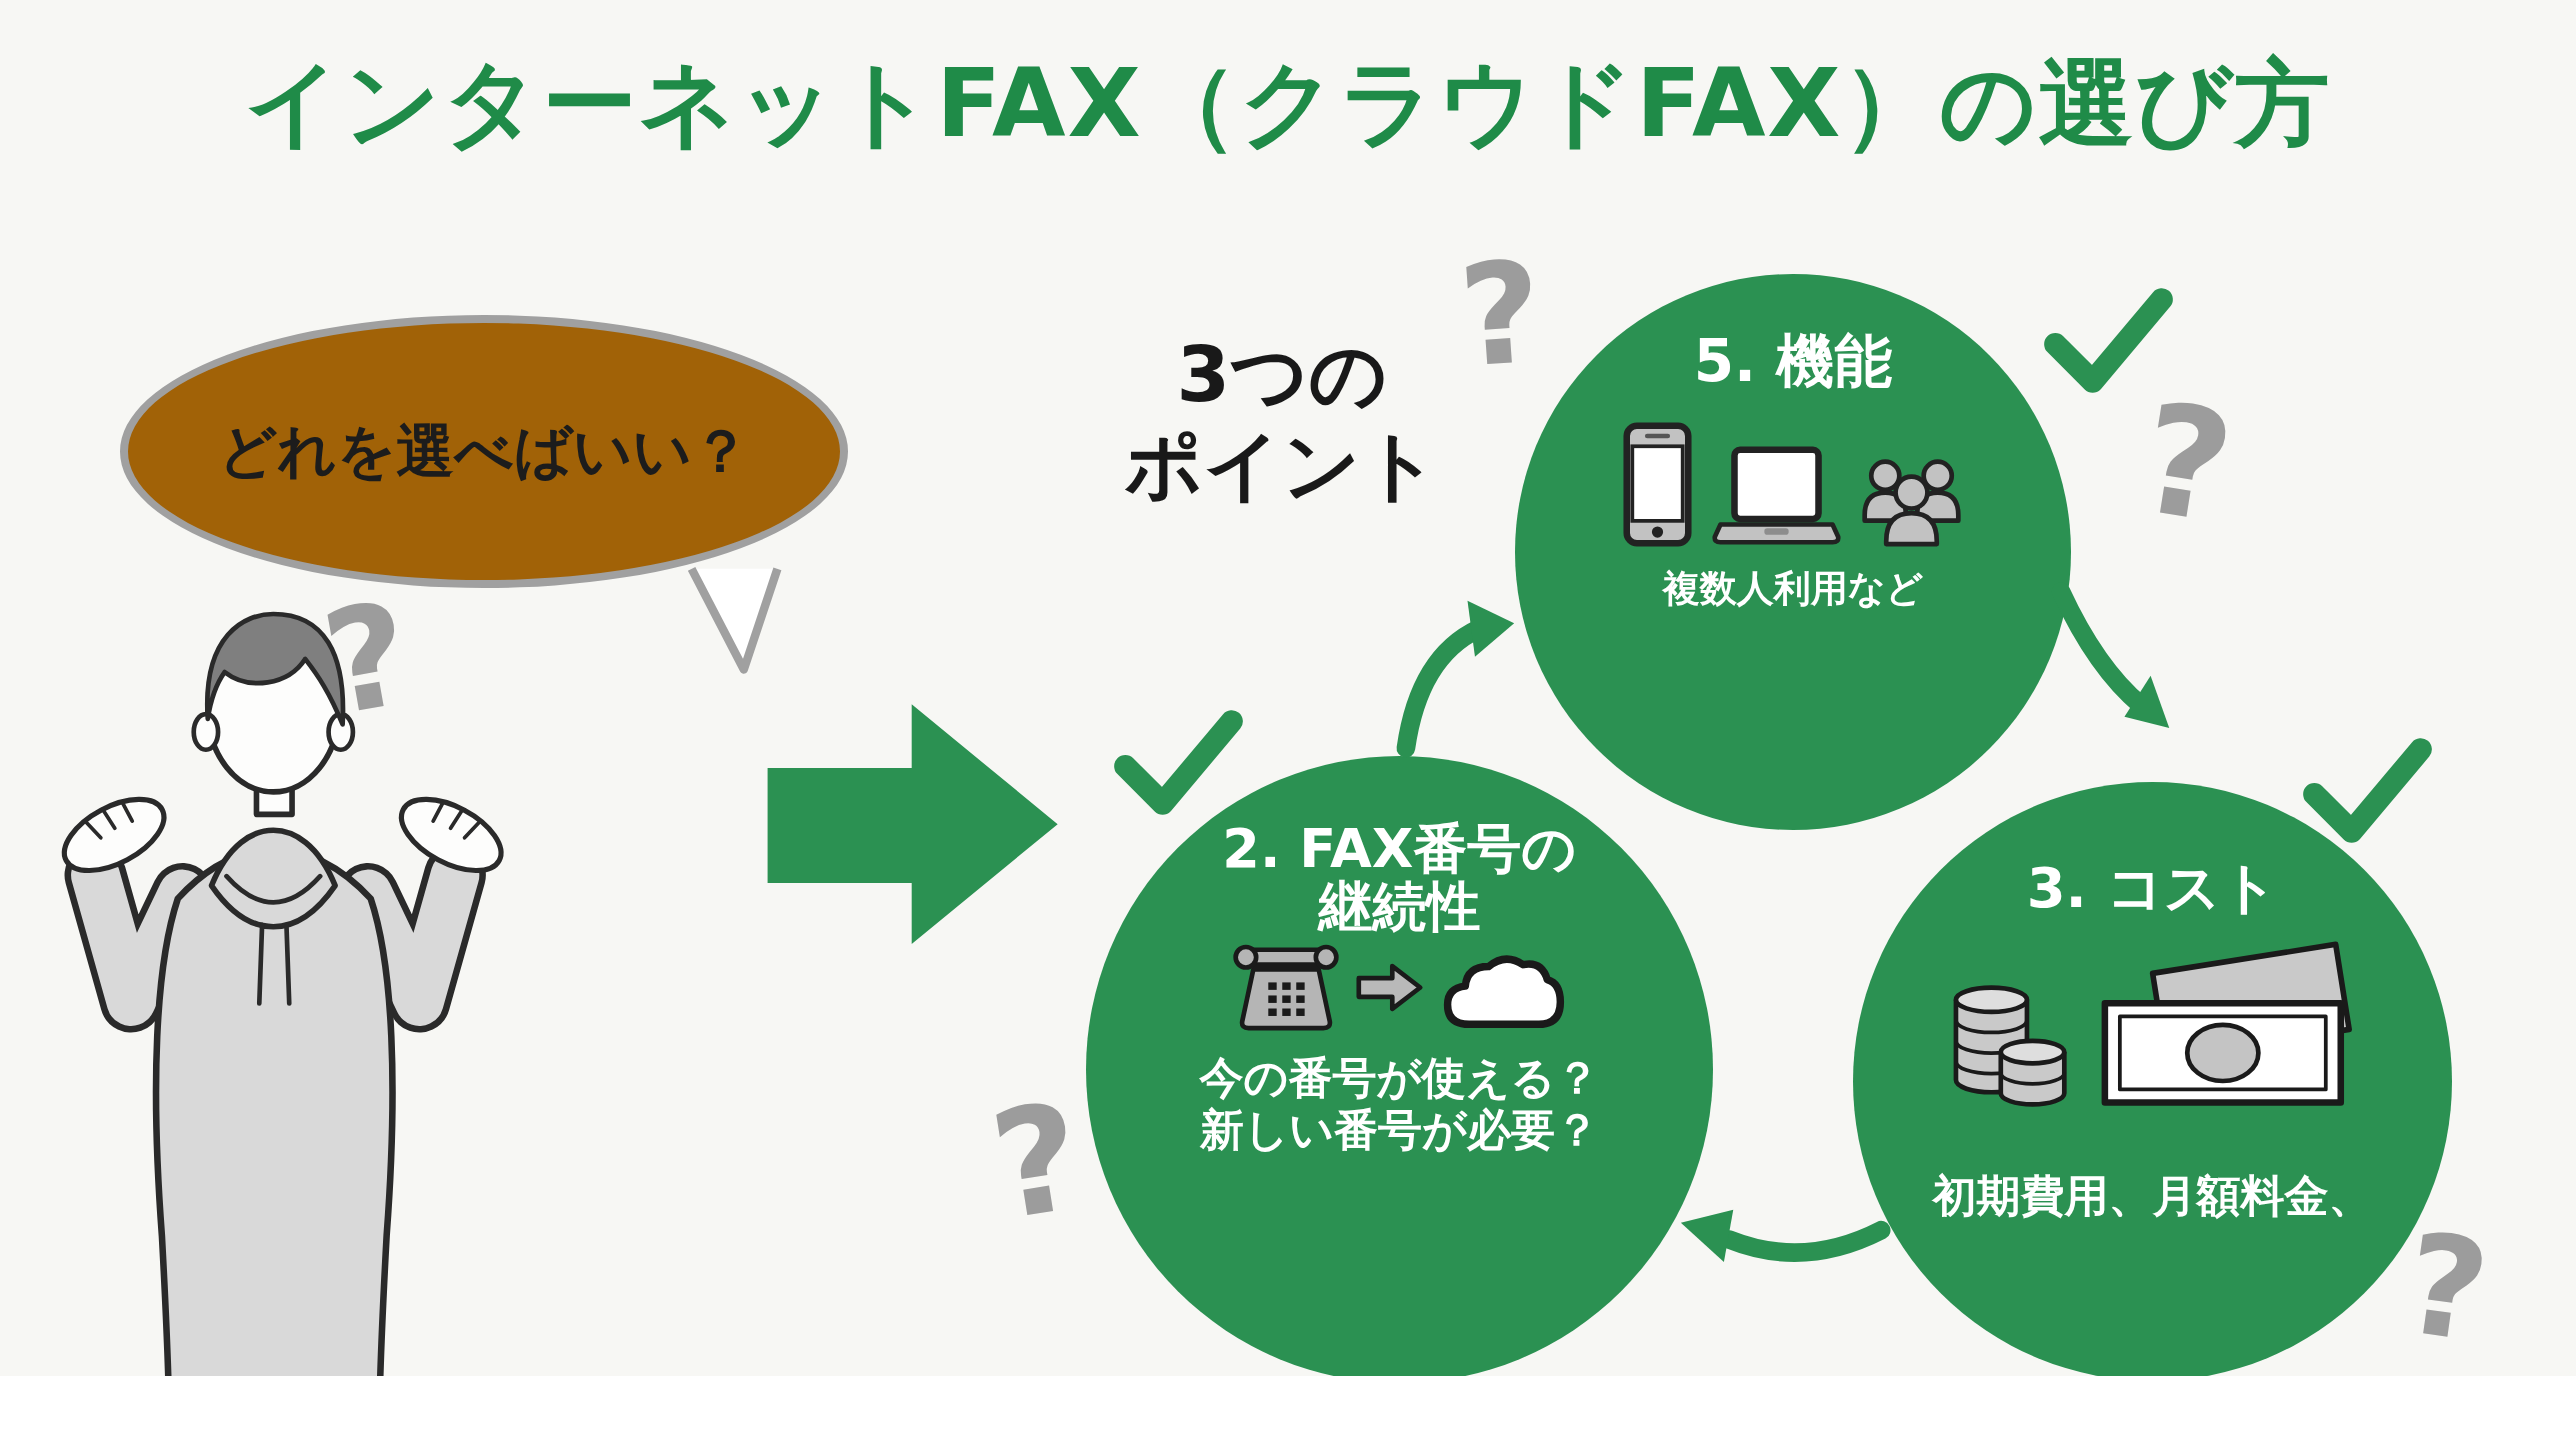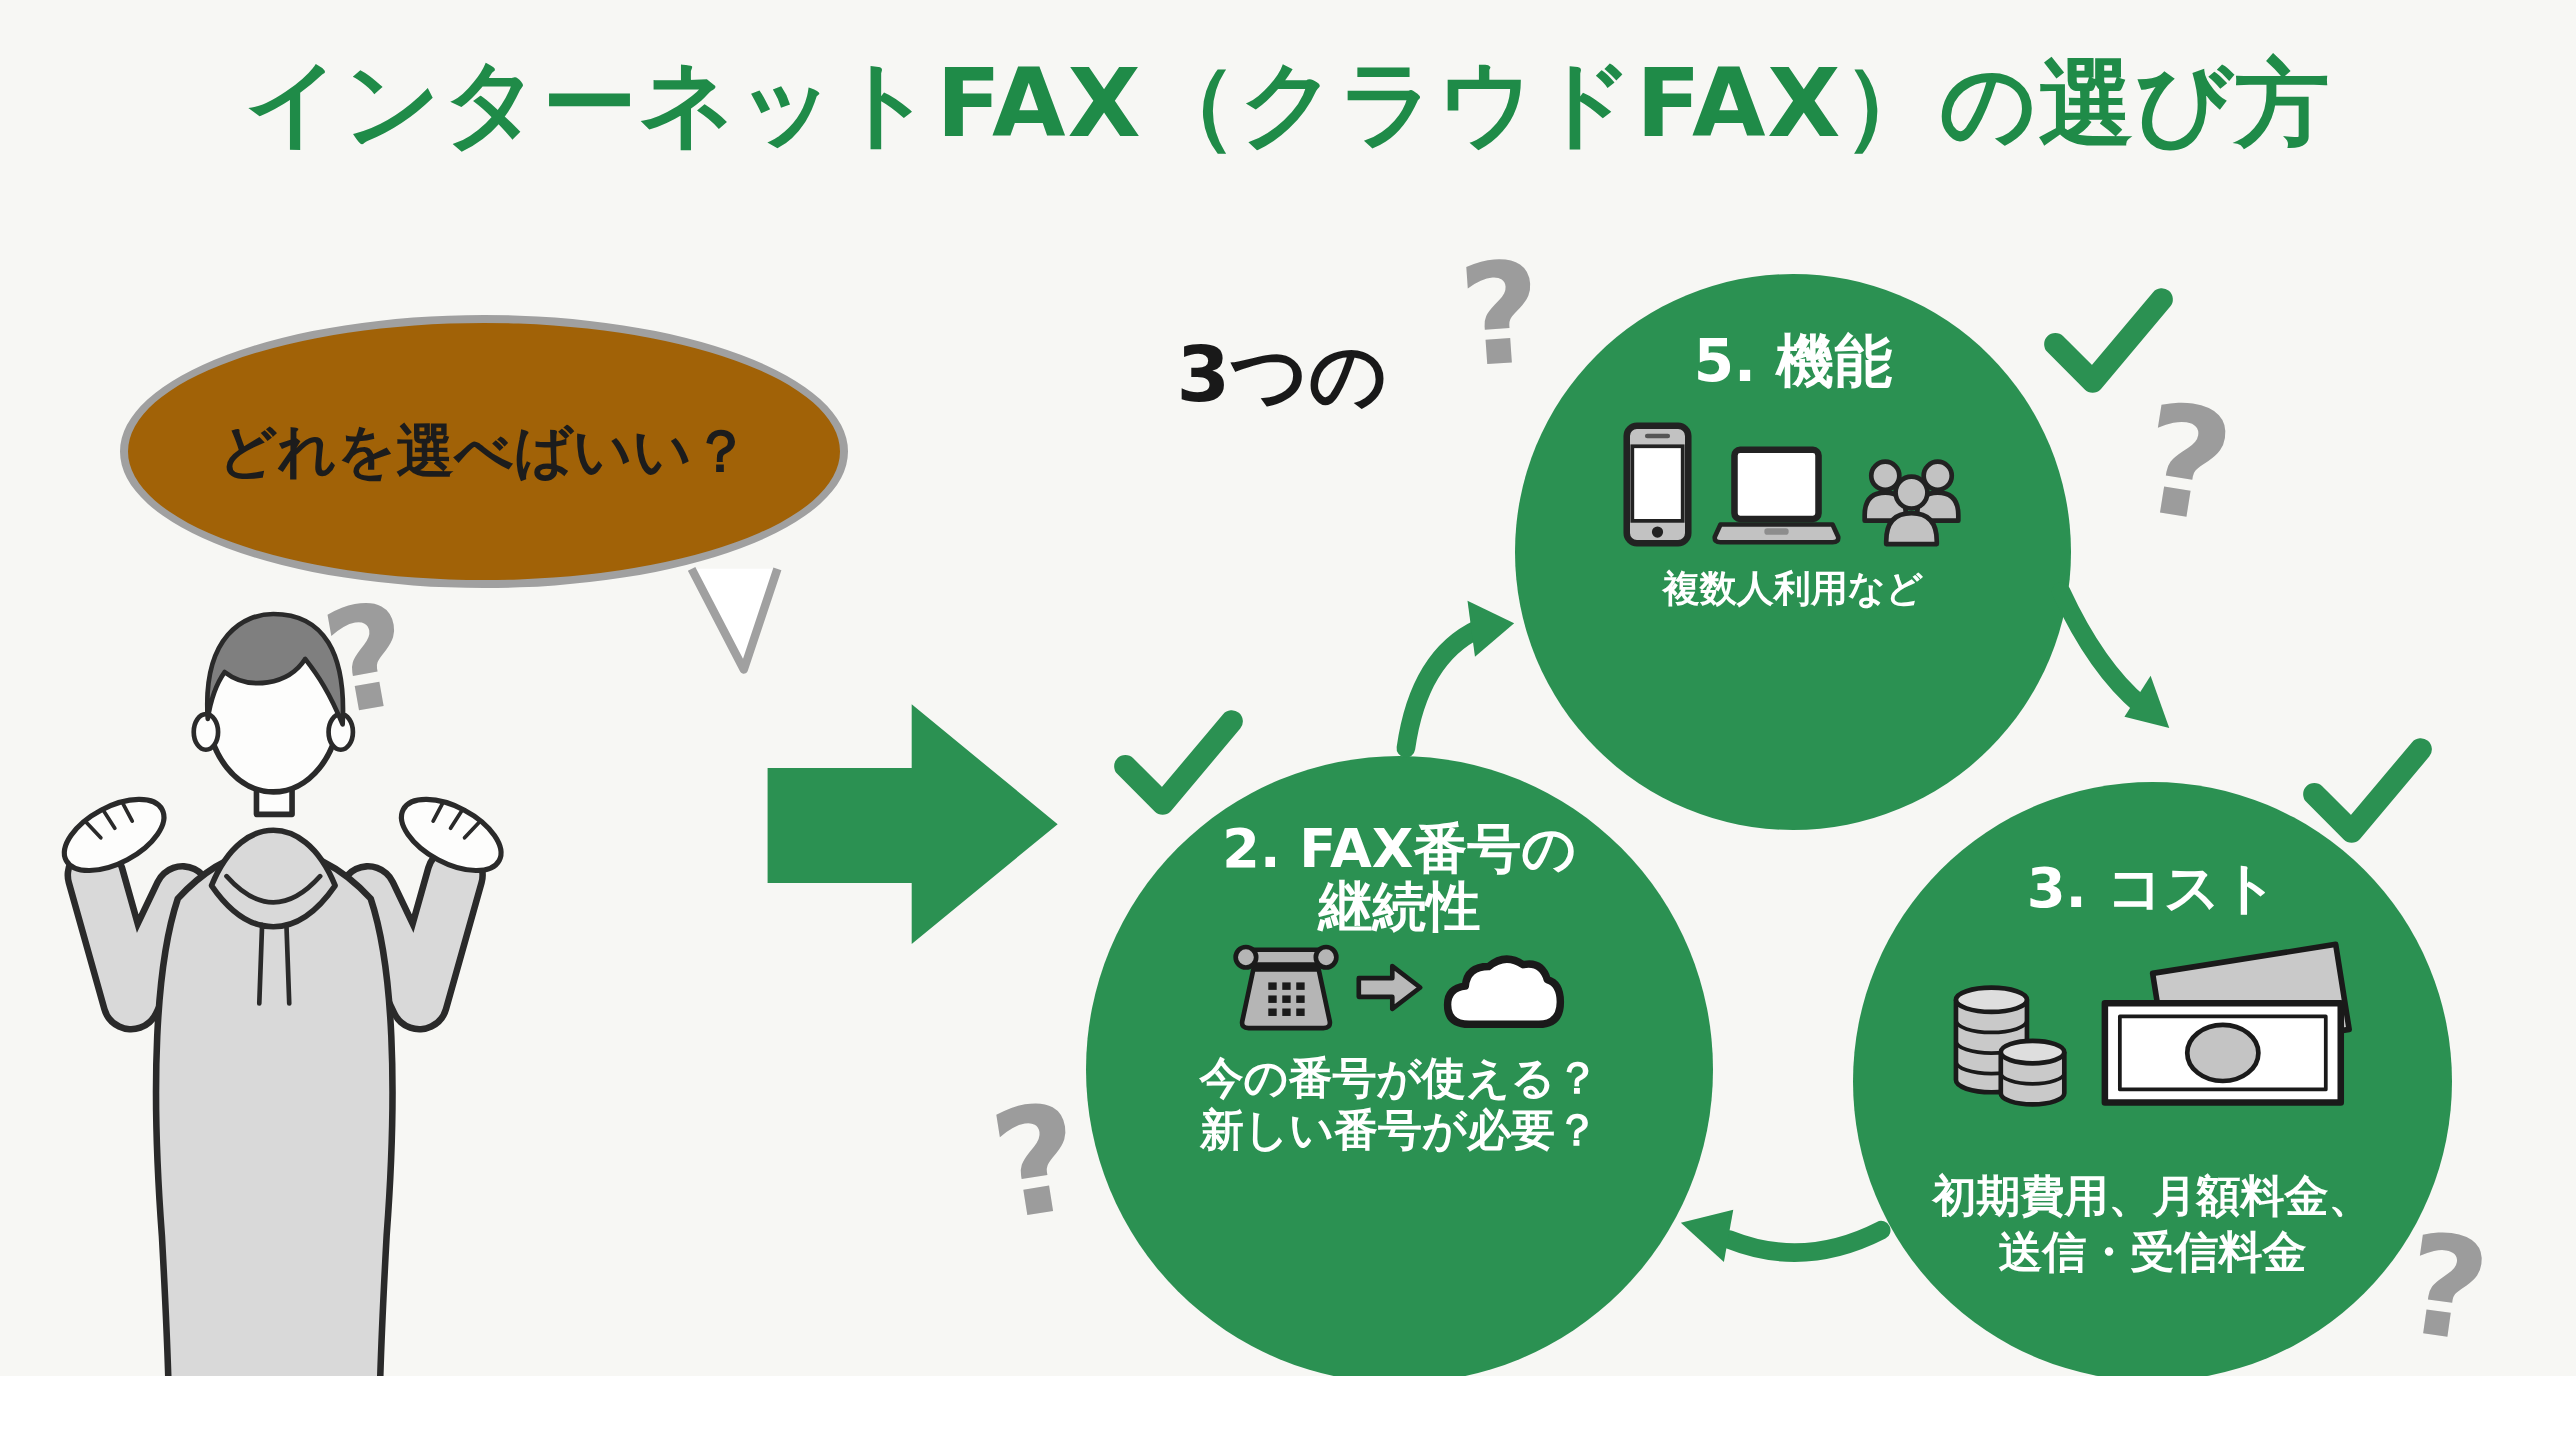--- a/index.html
+++ b/index.html
@@ -88,20 +88,21 @@
   </svg>
 
   <div class="abs qmark" style="left:326px;top:588px;font-size:142px;transform:rotate(-10deg);">?</div>
 
   <svg class="abs" style="left:760px;top:695px;" width="309" height="262" viewBox="0 0 330 280">
     <polygon points="8,78 162,78 162,10 318,138 162,266 162,201 8,201" fill="var(--green,#2b9152)"></polygon>
   </svg>
 
   <div class="abs intro">
     <div>3つの</div>
+    <div>ポイント</div>
   </div>
 
   <div class="abs qmark" style="left:1460px;top:245px;font-size:140px;transform:rotate(-4deg);">?</div>
 
   <div class="abs pcircle" style="left:1515px;top:274px;width:556px;height:556px;">
     <div class="c-title" style="top:49px;font-size:58px;">5. 機能</div>
     <div class="icon-row" style="top:142px;height:131px;gap:20.6px;align-items:flex-end;">
       <svg width="69" height="125" viewBox="0 0 74 134">
         <rect x="4" y="4" width="66" height="126" rx="11" fill="var(--icon_gray,#c2c2c2)" stroke="#222" stroke-width="7"></rect>
         <rect x="10" y="26" width="54" height="80" fill="#fff" stroke="#222" stroke-width="4"></rect>
@@ -186,21 +187,20 @@
         <g stroke="#1a1a1a" stroke-linejoin="round">
           <rect x="62" y="10" width="198" height="92" fill="#c9c9c9" stroke-width="6" transform="rotate(-9 161 56)"></rect>
           <rect x="5" y="58" width="252" height="106" fill="#ffffff" stroke-width="7"></rect>
           <rect x="21" y="72" width="220" height="78" fill="none" stroke-width="4"></rect>
           <ellipse cx="131" cy="111" rx="38" ry="30" fill="#c4c4c4" stroke-width="5"></ellipse>
         </g>
       </svg>
     </div>
     <div class="c-desc" style="top:386px;font-size:44px;line-height:56px;">
       <div>初期費用、月額料金、</div>
-      <div>送信・受信料金</div>
     </div>
   </div>
 
   <svg class="abs" style="left:2046px;top:288px;" width="125" height="103" viewBox="0 0 134 110">
     <polyline points="10,60 50,100 124,12" fill="none" stroke="var(--green,#2b9152)" stroke-width="24" stroke-linecap="round" stroke-linejoin="round"></polyline>
   </svg>
   <svg class="abs" style="left:1116px;top:710px;" width="125" height="103" viewBox="0 0 134 110">
     <polyline points="10,60 50,100 124,12" fill="none" stroke="var(--green,#2b9152)" stroke-width="24" stroke-linecap="round" stroke-linejoin="round"></polyline>
   </svg>
   <svg class="abs" style="left:2305px;top:738px;" width="125" height="103" viewBox="0 0 134 110">

